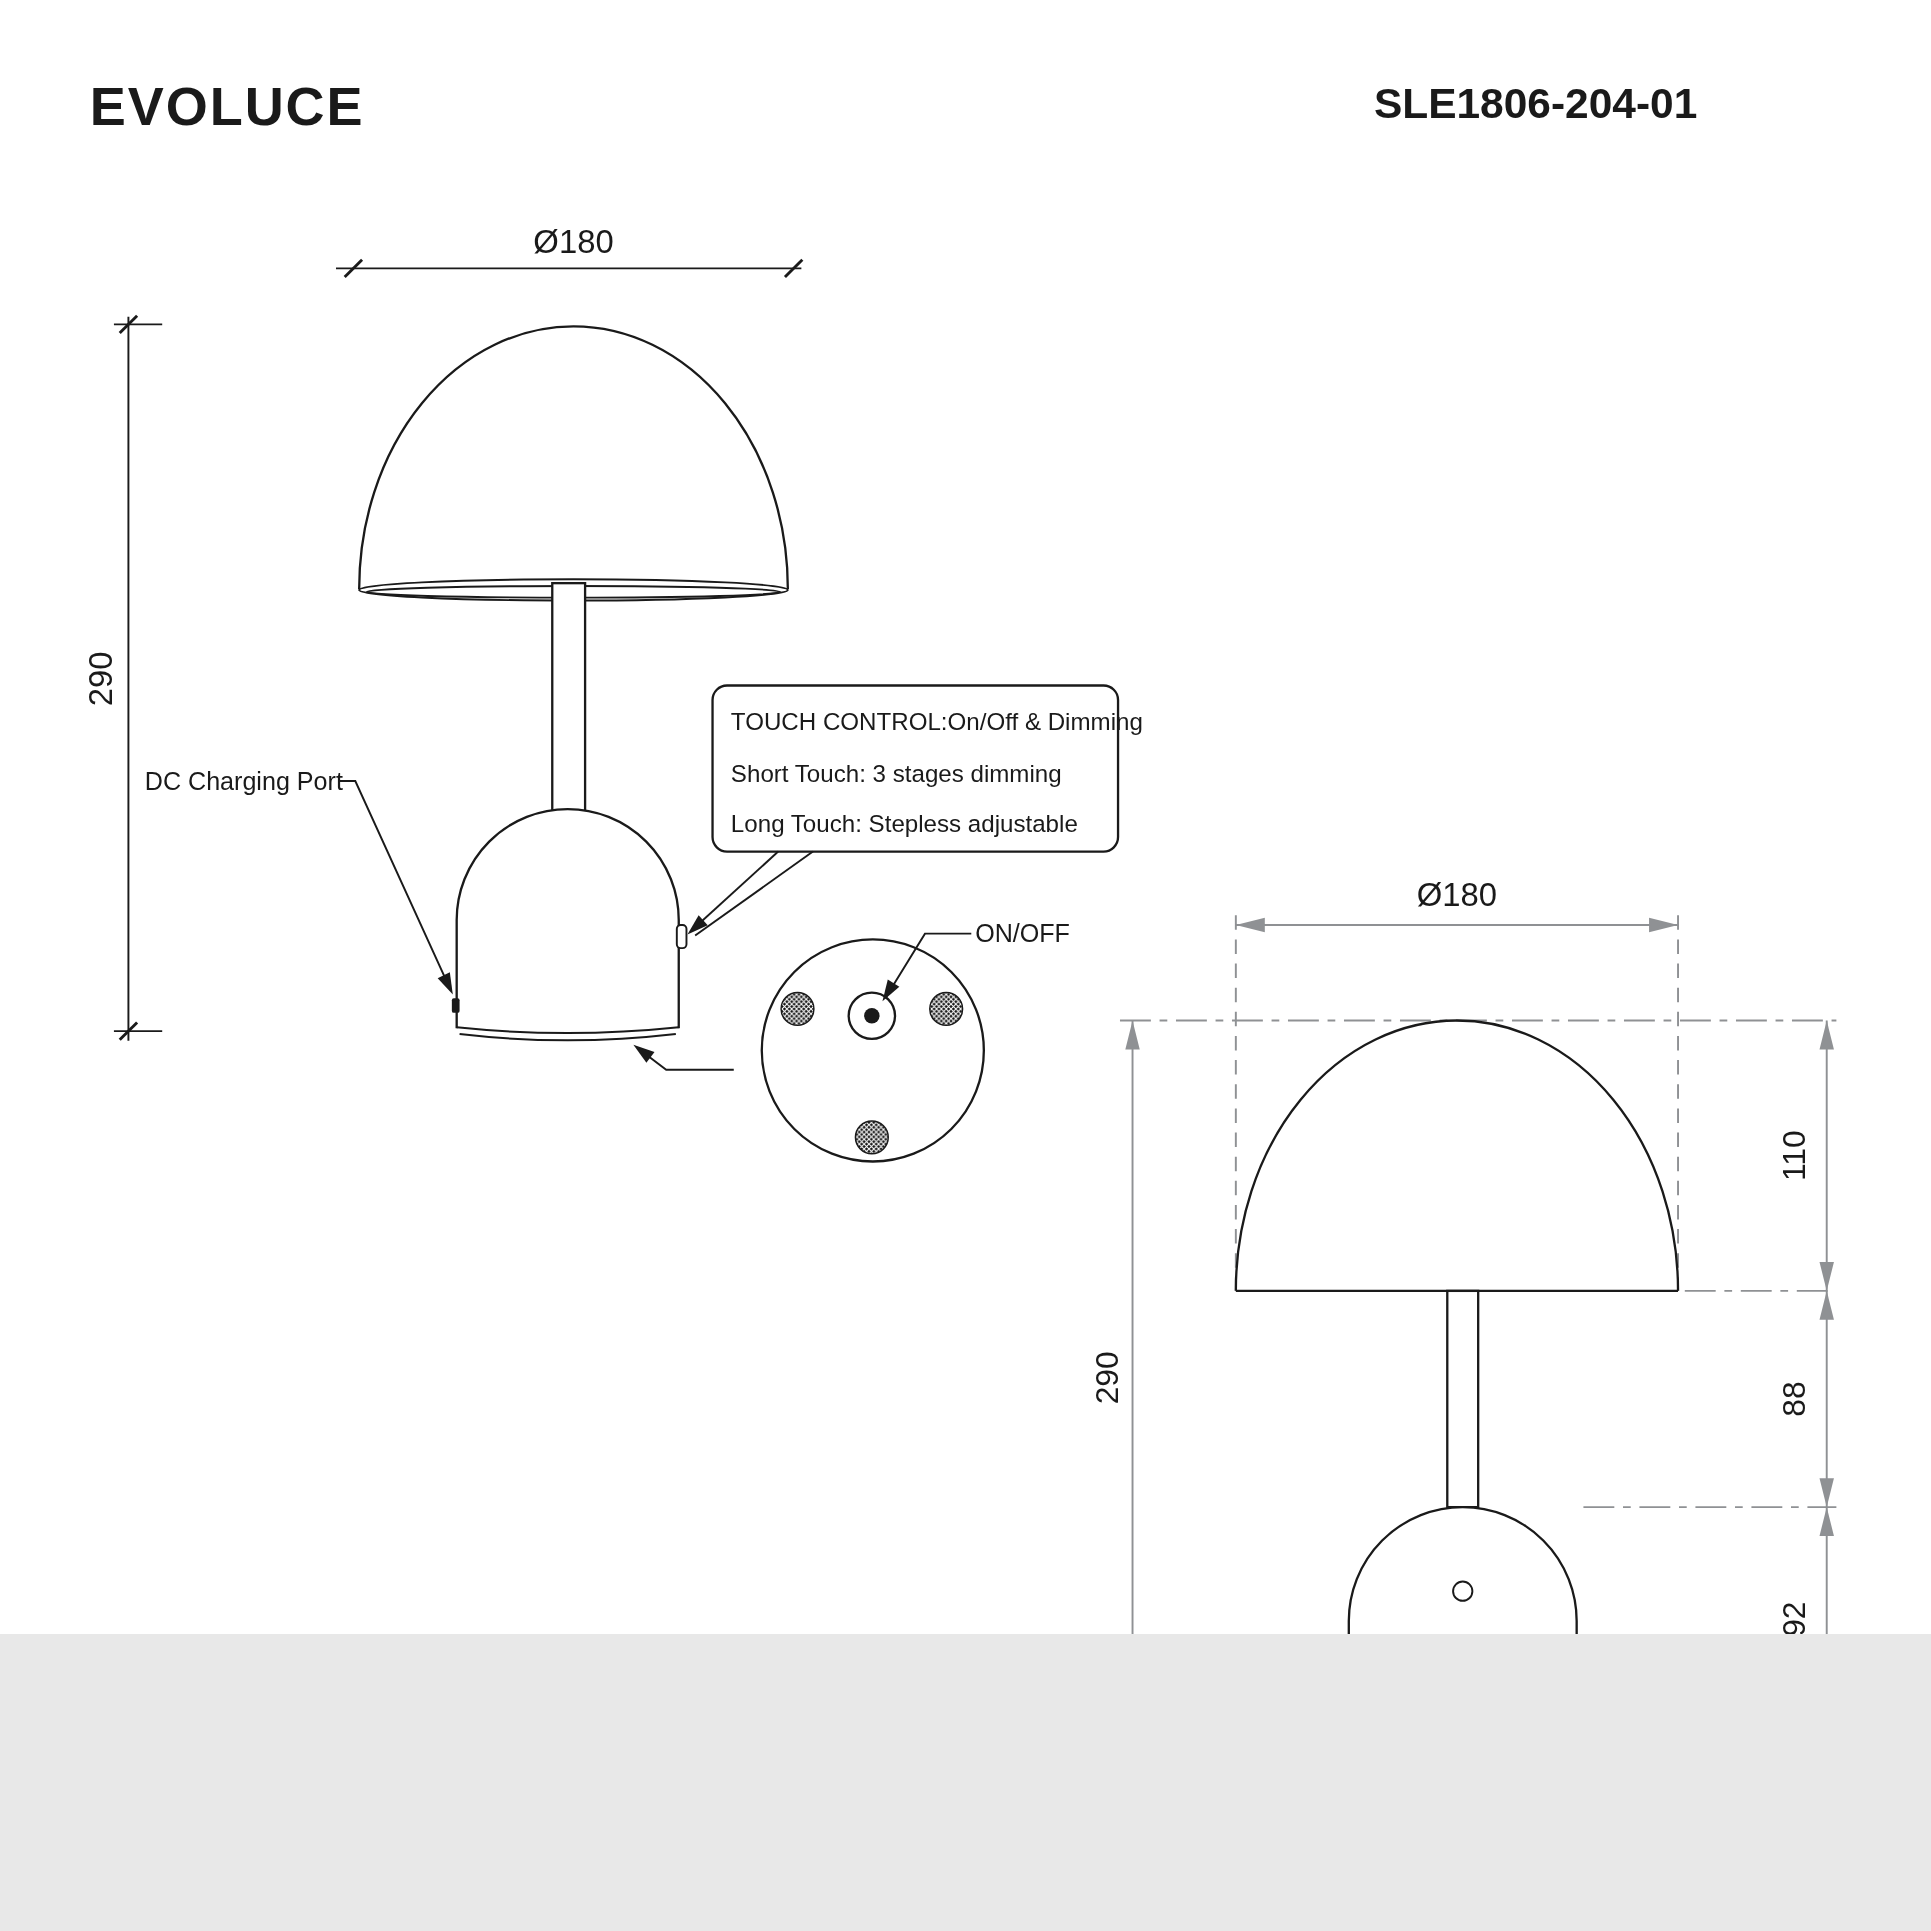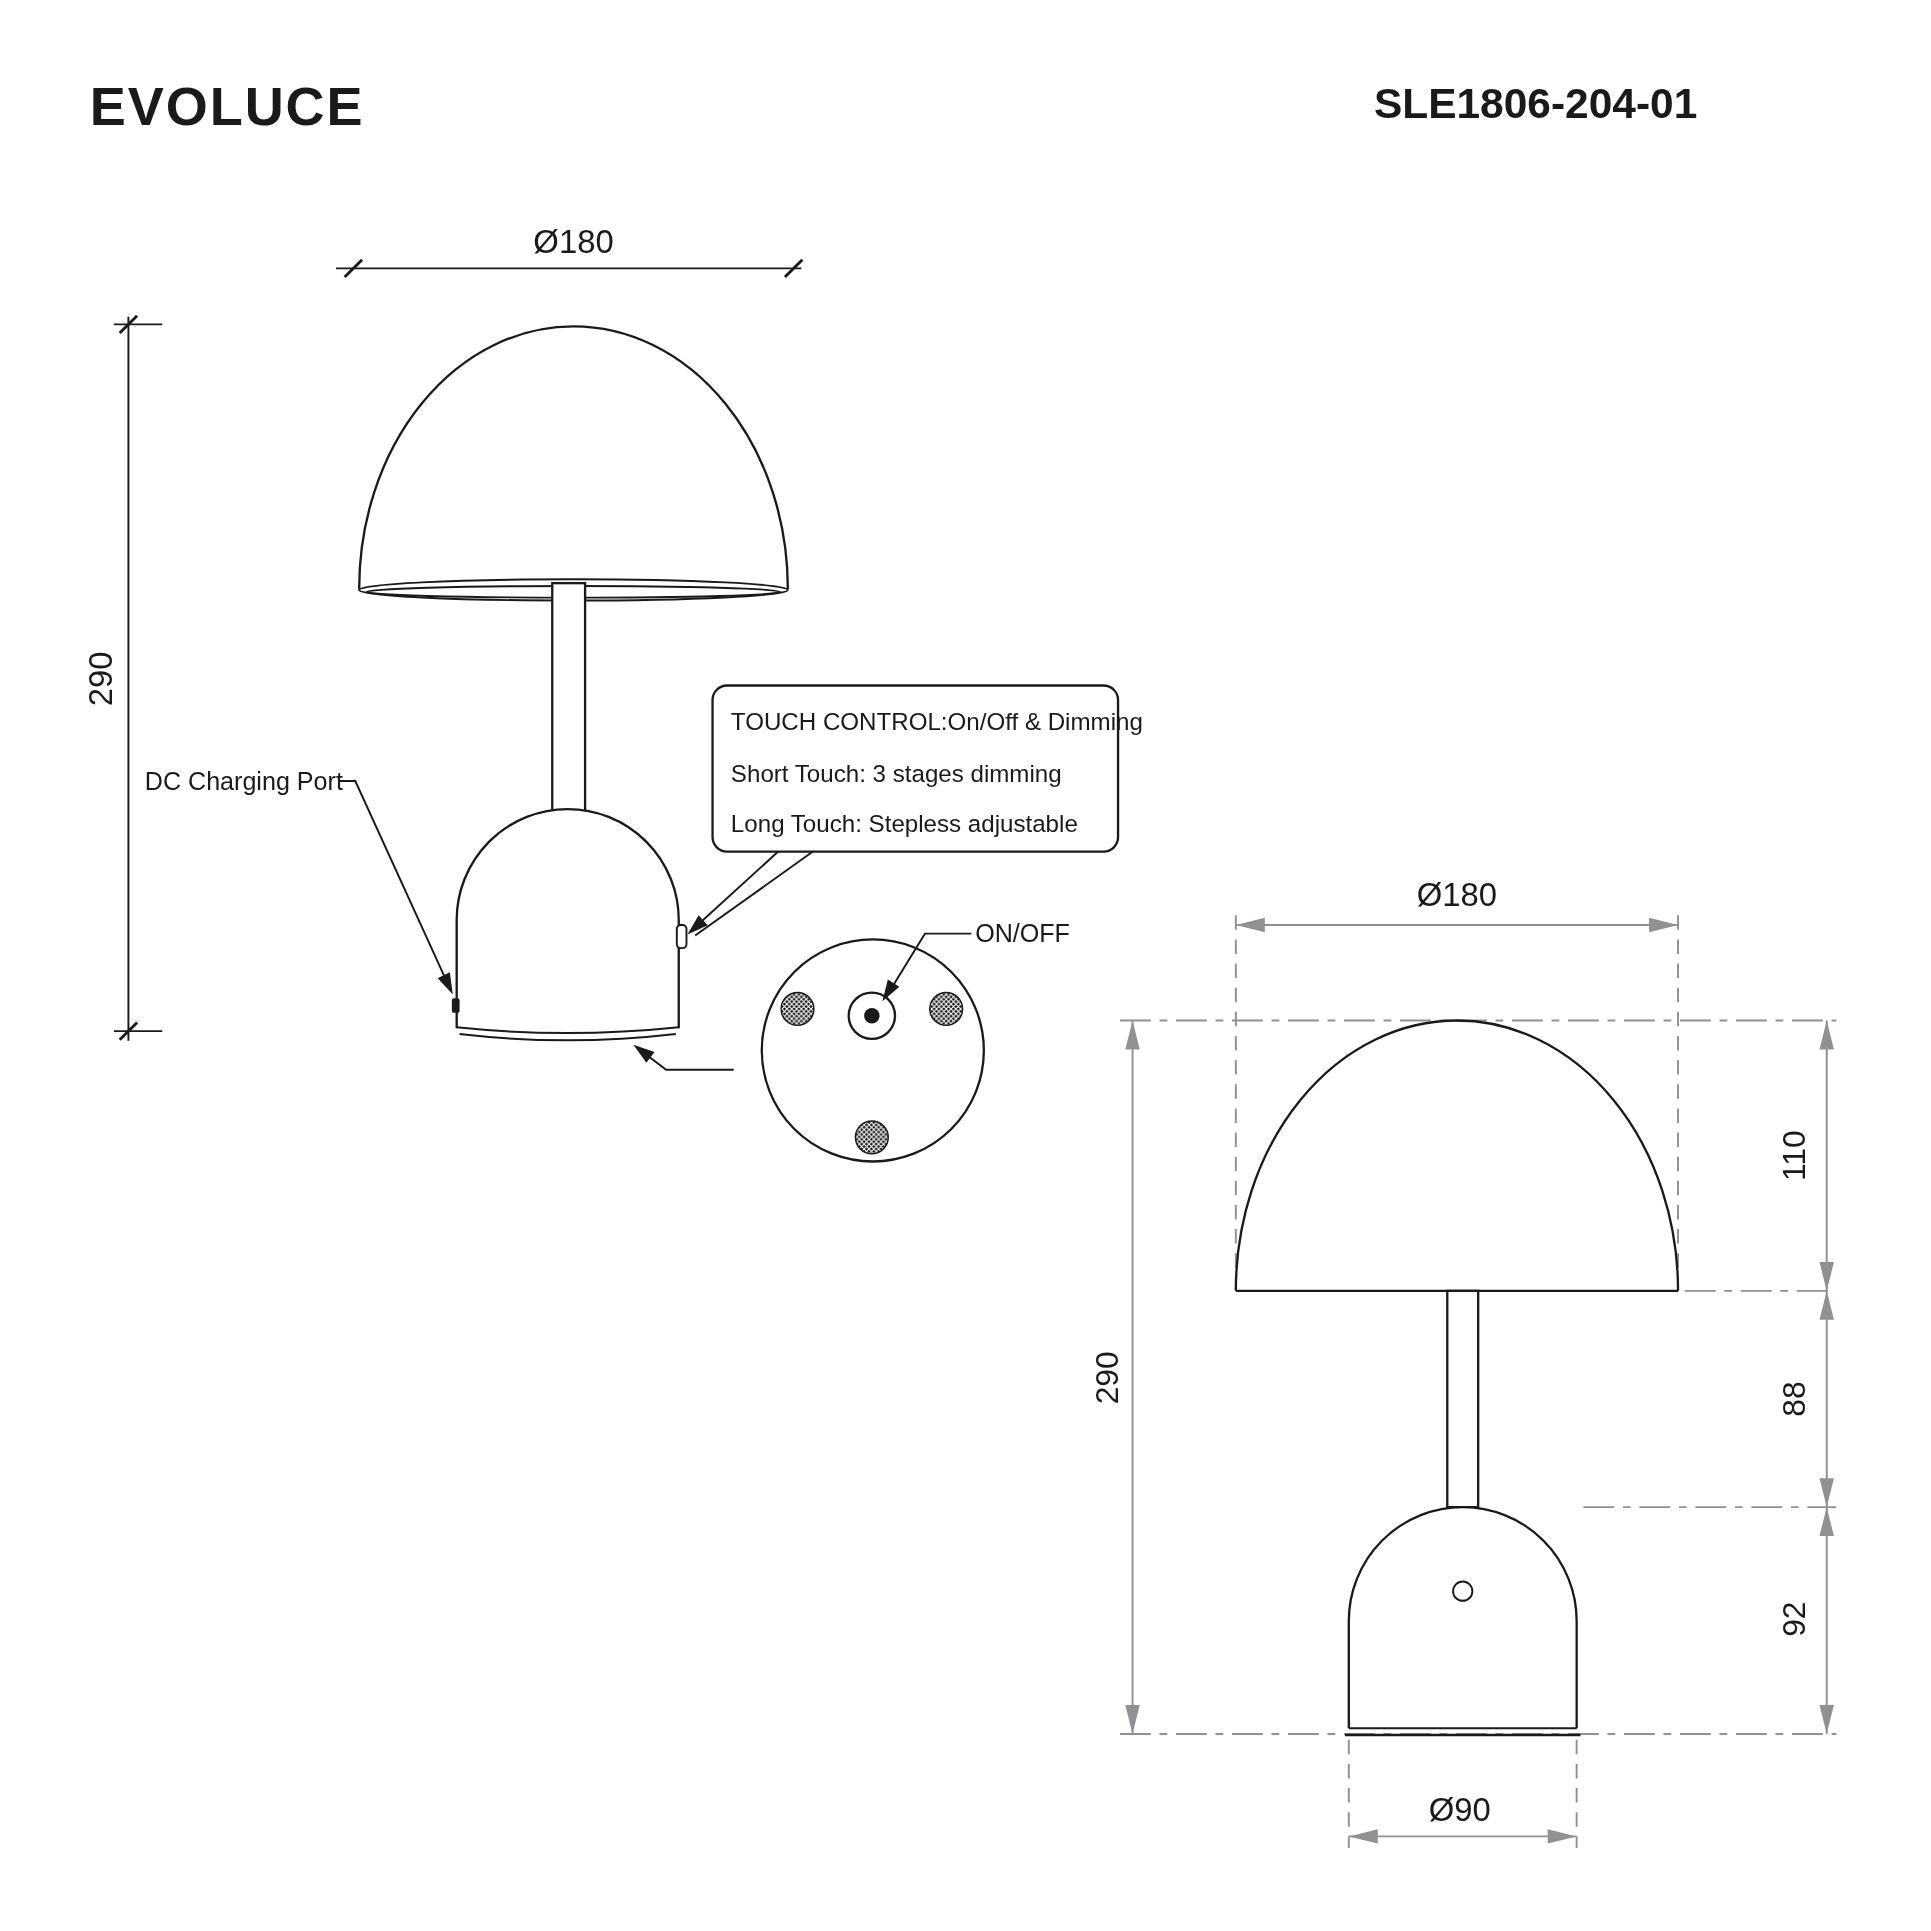--- a/index.html
+++ b/index.html
@@ -1,17 +1,17 @@
 <!DOCTYPE html>
 <html style="--ink: #1a1a1a; --construction: #8f9194; --background: #ffffff;"><head>
 <meta charset="utf-8">
 <style>
   :root { --ink:#1a1a1a; --construction:#8f9194; --background:#ffffff; }
   html,body { margin:0; padding:0; background:#e8e8e8; }
-  .sheet { position:relative; width:1931px; height:1931px; background:var(--background); overflow:hidden; }
+  .sheet { position:relative; width:1931px; height:1634px; background:var(--background); overflow:hidden; }
   svg { position:absolute; inset:0; }
 
   
   .ln      { stroke:var(--ink); stroke-width:2.4; fill:none; stroke-linecap:butt; }
   .ln-thin { stroke:var(--ink); stroke-width:2;   fill:none; }
   .wfill   { fill:#ffffff; }
   .gline   { stroke:var(--construction); stroke-width:2; fill:none; }
   .gdash   { stroke:var(--construction); stroke-width:2; fill:none; stroke-dasharray:15 10; }
   .gdashdot{ stroke:var(--construction); stroke-width:2; fill:none; stroke-dasharray:32 9 8 9; }
   .tick    { stroke:var(--ink); stroke-width:3; fill:none; }

